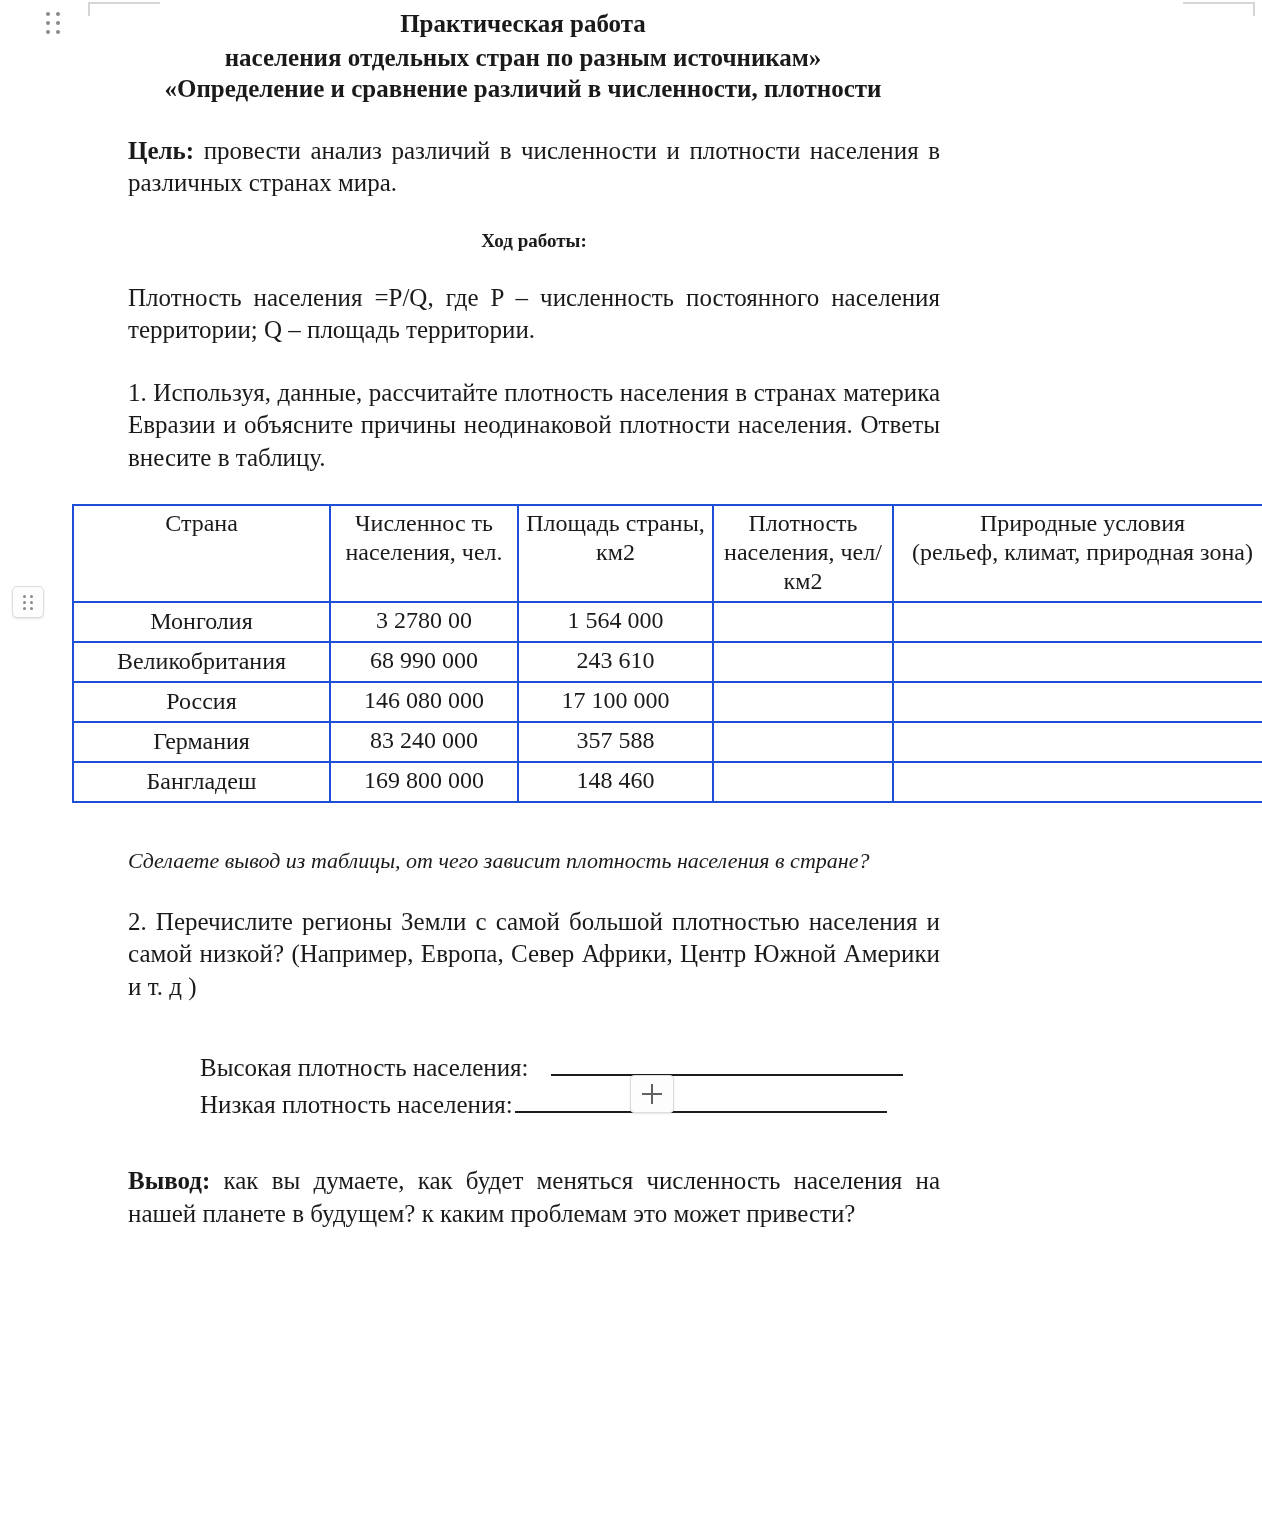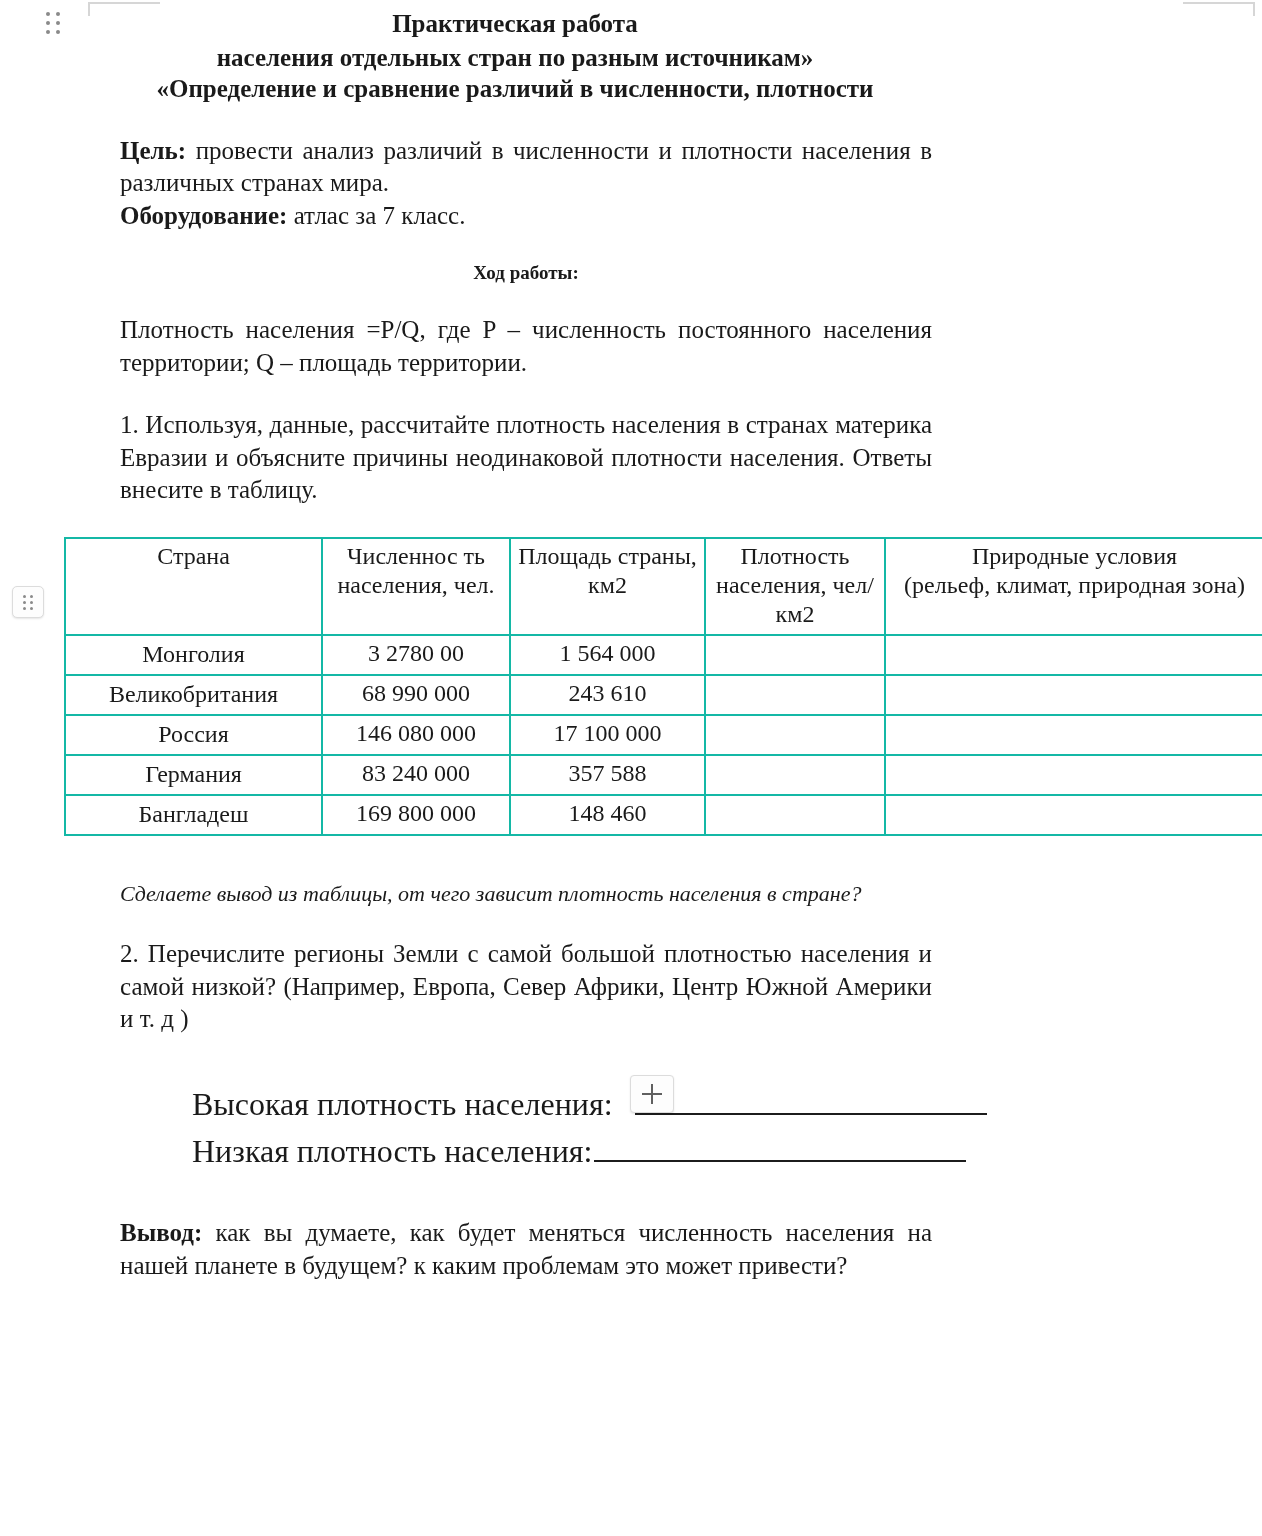--- a/index.html
+++ b/index.html
@@ -117,21 +117,21 @@
   .add-button .plus::before {
     left: 0; top: 9px; width: 20px; height: 2px;
   }
   .add-button .plus::after {
     left: 9px; top: 0; width: 2px; height: 20px;
   }
 
   
   .doc {
     position: absolute;
-    left: 8px; top: 0;
+    left: 16px; top: 0;
     width: 1014px;
   }
 
   .title-block {
     text-align: center;
     font-weight: bold;
     font-size: 25px;
     line-height: 1.26;
     padding-top: 8px;
   }
@@ -167,21 +167,21 @@
     padding: 0 8px 0 56px;
   }
   table.data {
     border-collapse: collapse;
     width: 1199px;
     table-layout: fixed;
     font-size: 24px;
   }
   table.data th,
   table.data td {
-    border: 2px solid #14b8a6;
+    border: 2px solid #1d4ed8;
     text-align: center;
     vertical-align: top;
     padding: 3px 4px 5px;
     font-weight: normal;
     line-height: 1.21;
   }
   table.data th { vertical-align: top; }
   table.data td.country { padding-top: 4px; }
   .col-country { width: 257px; }
   .col-pop     { width: 188px; }
@@ -200,21 +200,21 @@
     font-size: 22px;
     margin: 0;
     line-height: 1.3;
   }
 
   
   .answers {
     padding-left: 72px;
   }
   .ans-row {
-    font-size: 32px;
+    font-size: 25px;
     line-height: 1.35;
     display: flex;
     align-items: baseline;
     white-space: nowrap;
   }
   .ans-row .lbl { flex: 0 0 auto; }
   .ans-rule {
     display: inline-block;
     border-bottom: 2px solid #1c1c1c;
     height: 1.05em;
@@ -262,21 +262,20 @@
     <span class="line">населения отдельных стран по разным источникам»</span>
     <span class="line">«Определение и сравнение различий в численности, плотности</span>
   </div>
 
   <div class="gap-md"></div>
 
   <div class="content">
 
     <p class="body-par"><span class="b">Цель:</span><span> провести анализ различий в численности и плотности населения в различных странах мира.</span></p>
 
-    <p class="body-par nojust"><span class="b">Оборудование:</span><span> атлас за 7 класс.</span></p>
 
     <div class="gap-md"></div>
 
     <p class="section-head">Ход работы:</p>
 
     <div class="gap-md"></div>
 
     <p class="body-par">Плотность населения =P/Q, где P – численность постоянного населения территории; Q – площадь территории.</p>
 
     <div class="gap-md"></div>

